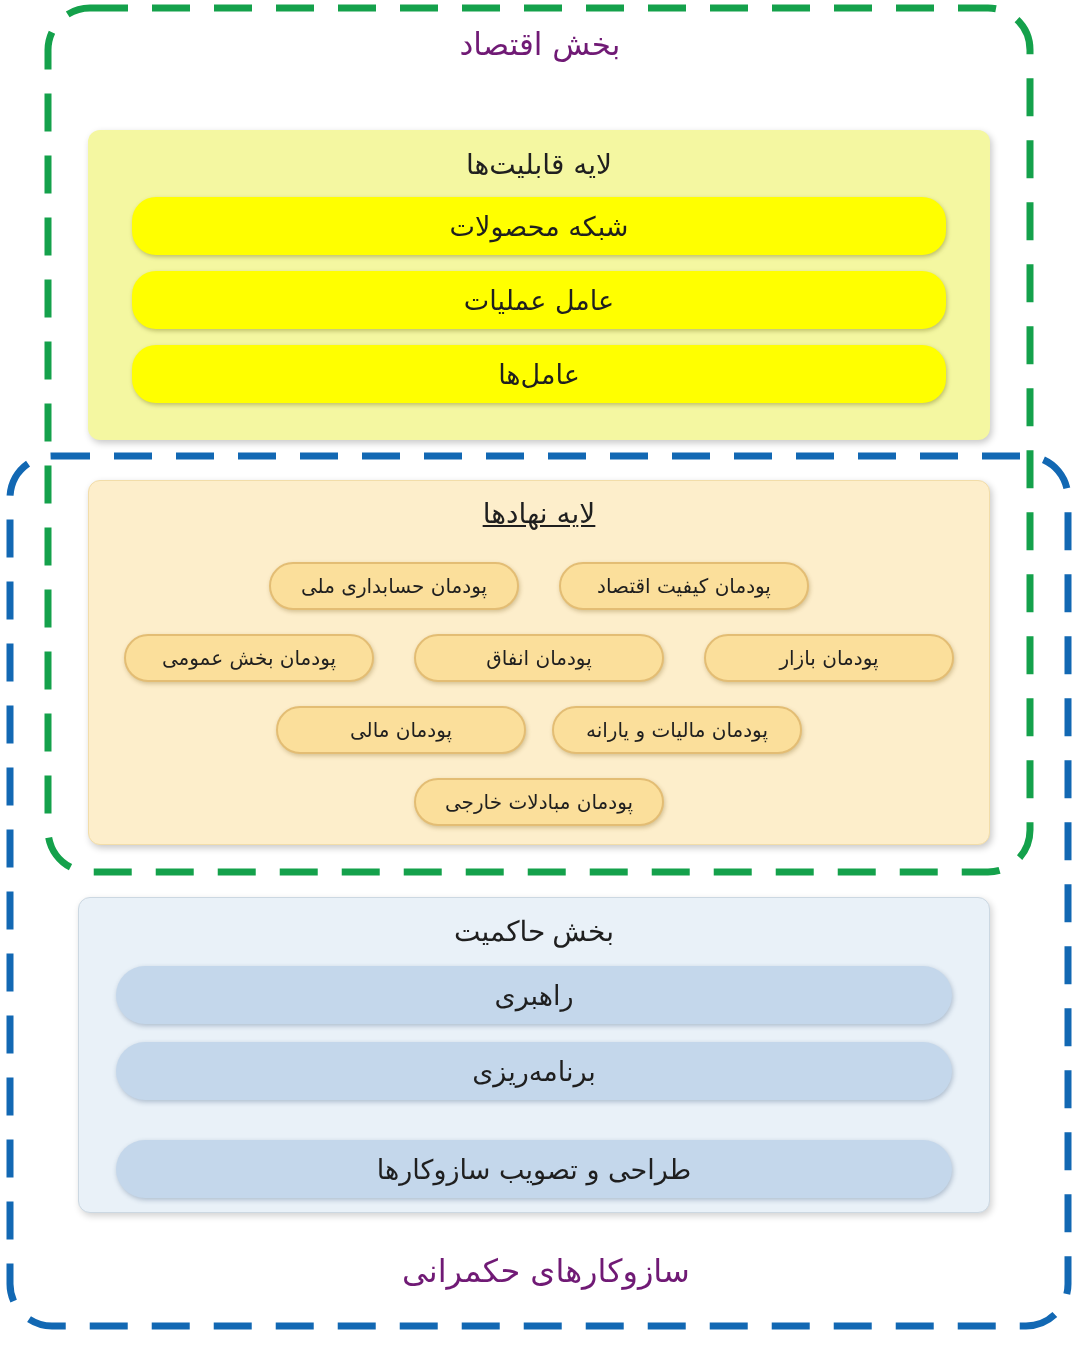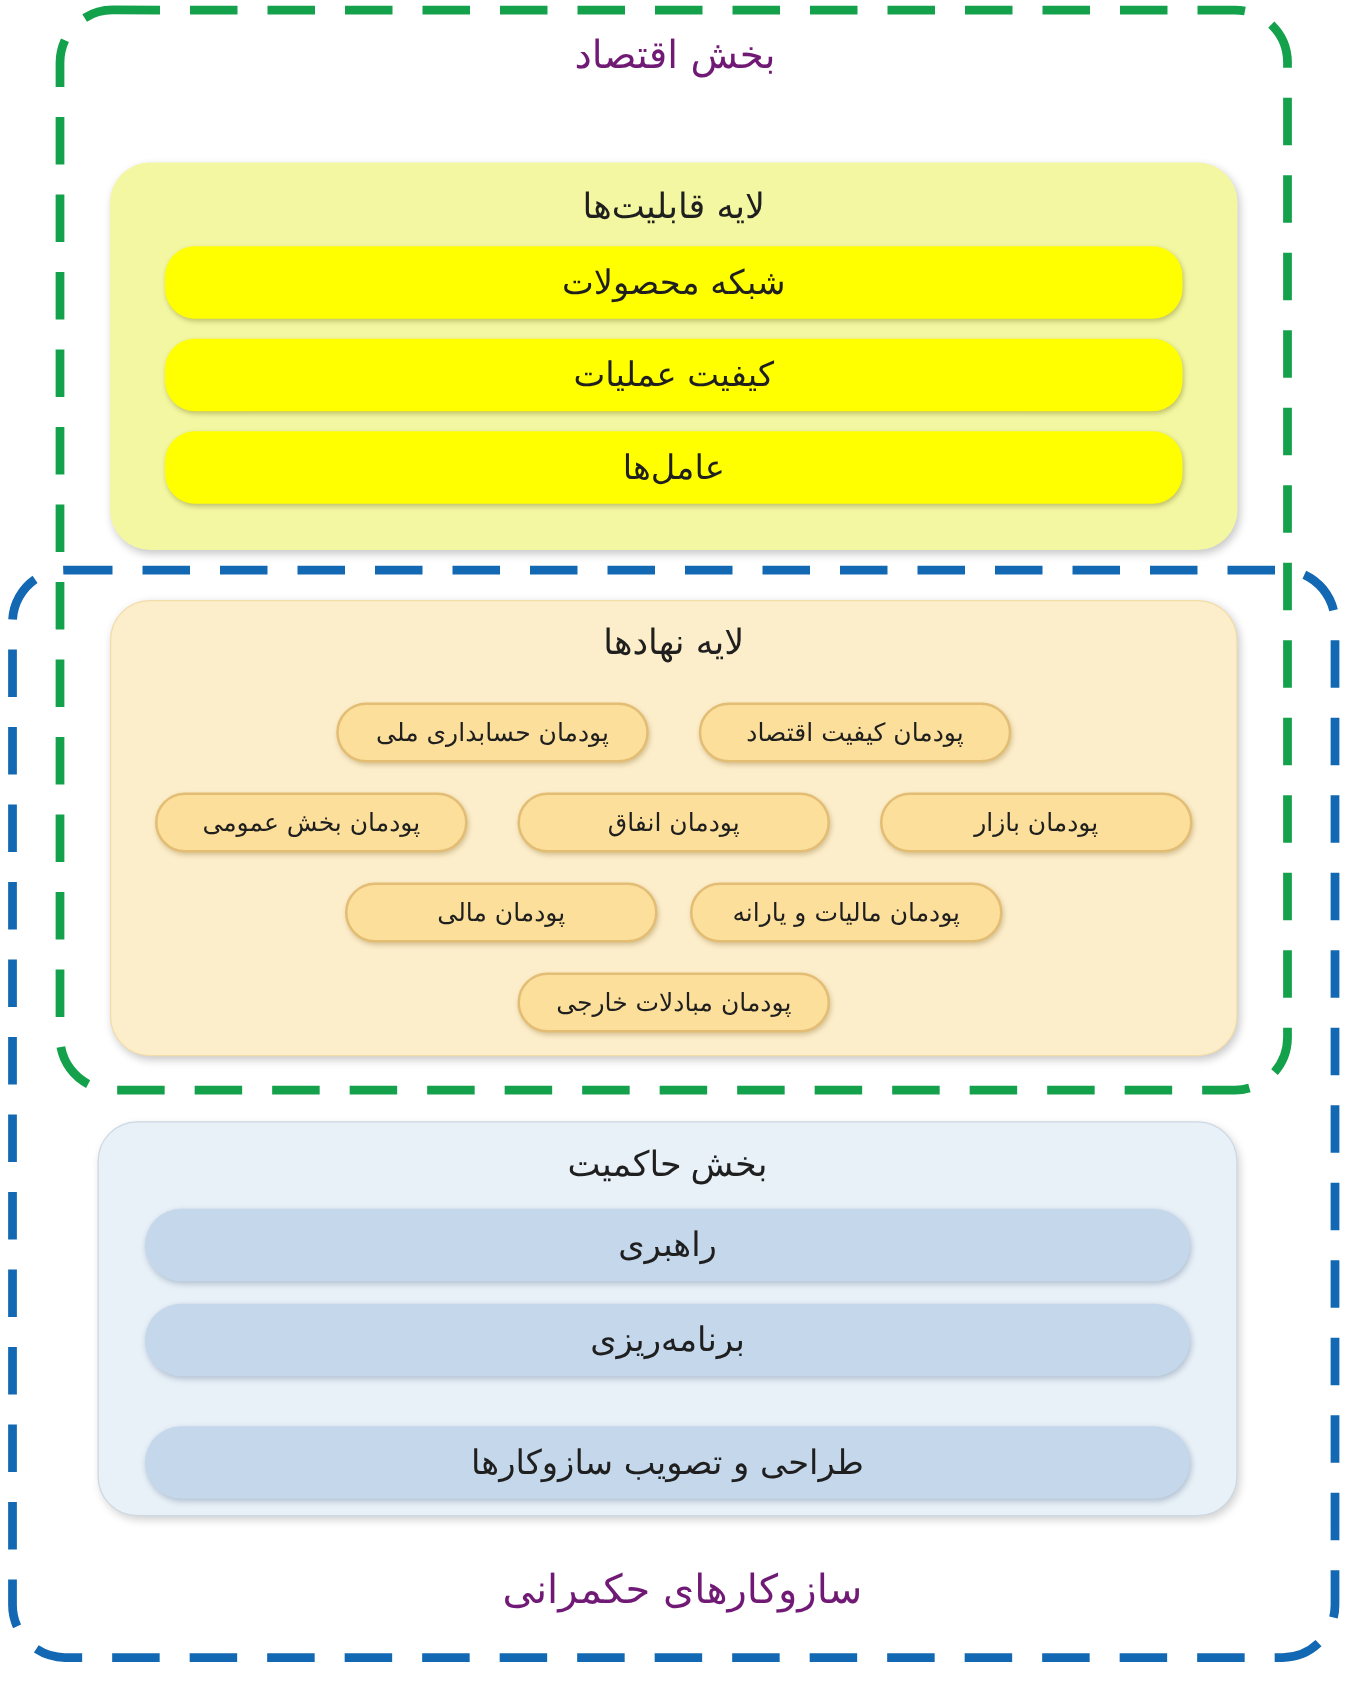--- a/index.html
+++ b/index.html
@@ -23,21 +23,21 @@
     width:100%;
     text-align:center;
     font-size:31px;
     color:#701a75;
   }
   .economy-title { top:26px; left:0; }
   .outer-label   { top:1252px; left:0; font-size:32px;padding-left:12px; }
 
   .layer {
     position:absolute;
-    border-radius:32px;
+    border-radius:12px;
   }
   .layer-title {
     text-align:center;
     font-size:28px;
     color:#1f1f1f;
   }
 
   
   .capabilities {
     left:88px; top:130px; width:902px; height:310px;
@@ -57,21 +57,21 @@
   }
   .capabilities .ybar:first-of-type { margin-top:19px; }
 
   
   .institutions {
     left:88px; top:480px; width:902px; height:365px;
     background:#fdeecb;
     border:1px solid #f2dda9;
     box-shadow:2px 3px 7px rgba(0,0,0,.22);
   }
-  .institutions .layer-title { margin-top:16px; }
+  .institutions .layer-title { margin-top:16px;text-decoration:underline; }
   .pill-row {
     display:flex;
     justify-content:center;
     gap:40px;
     margin-top:24px;
     direction:rtl;
   }
   .pill-row.row-1 { margin-top:32px; }
   .pill-row.row-3 { gap:26px; }
   .pill {
@@ -116,21 +116,21 @@
 
   <svg class="dashed-svg green-dashed-svg" width="990" height="872">
     <rect x="4" y="4" width="982" height="864" rx="42" ry="42" fill="none" stroke="#14a14b" stroke-width="7" stroke-dasharray="38 24"></rect>
   </svg>
 
   <div class="section-title economy-title">بخش اقتصاد</div>
 
   <div class="layer capabilities">
     <div class="layer-title">لایه قابلیت‌ها</div>
     <div class="ybar">شبکه محصولات</div>
-    <div class="ybar">کیفیت عملیات</div>
+    <div class="ybar">عامل عملیات</div>
     <div class="ybar">عامل‌ها</div>
   </div>
 
   <div class="layer institutions">
     <div class="layer-title">لایه نهادها</div>
 
     <div class="pill-row row-1">
       <div class="pill">پودمان کیفیت اقتصاد</div>
       <div class="pill">پودمان حسابداری ملی</div>
     </div>

